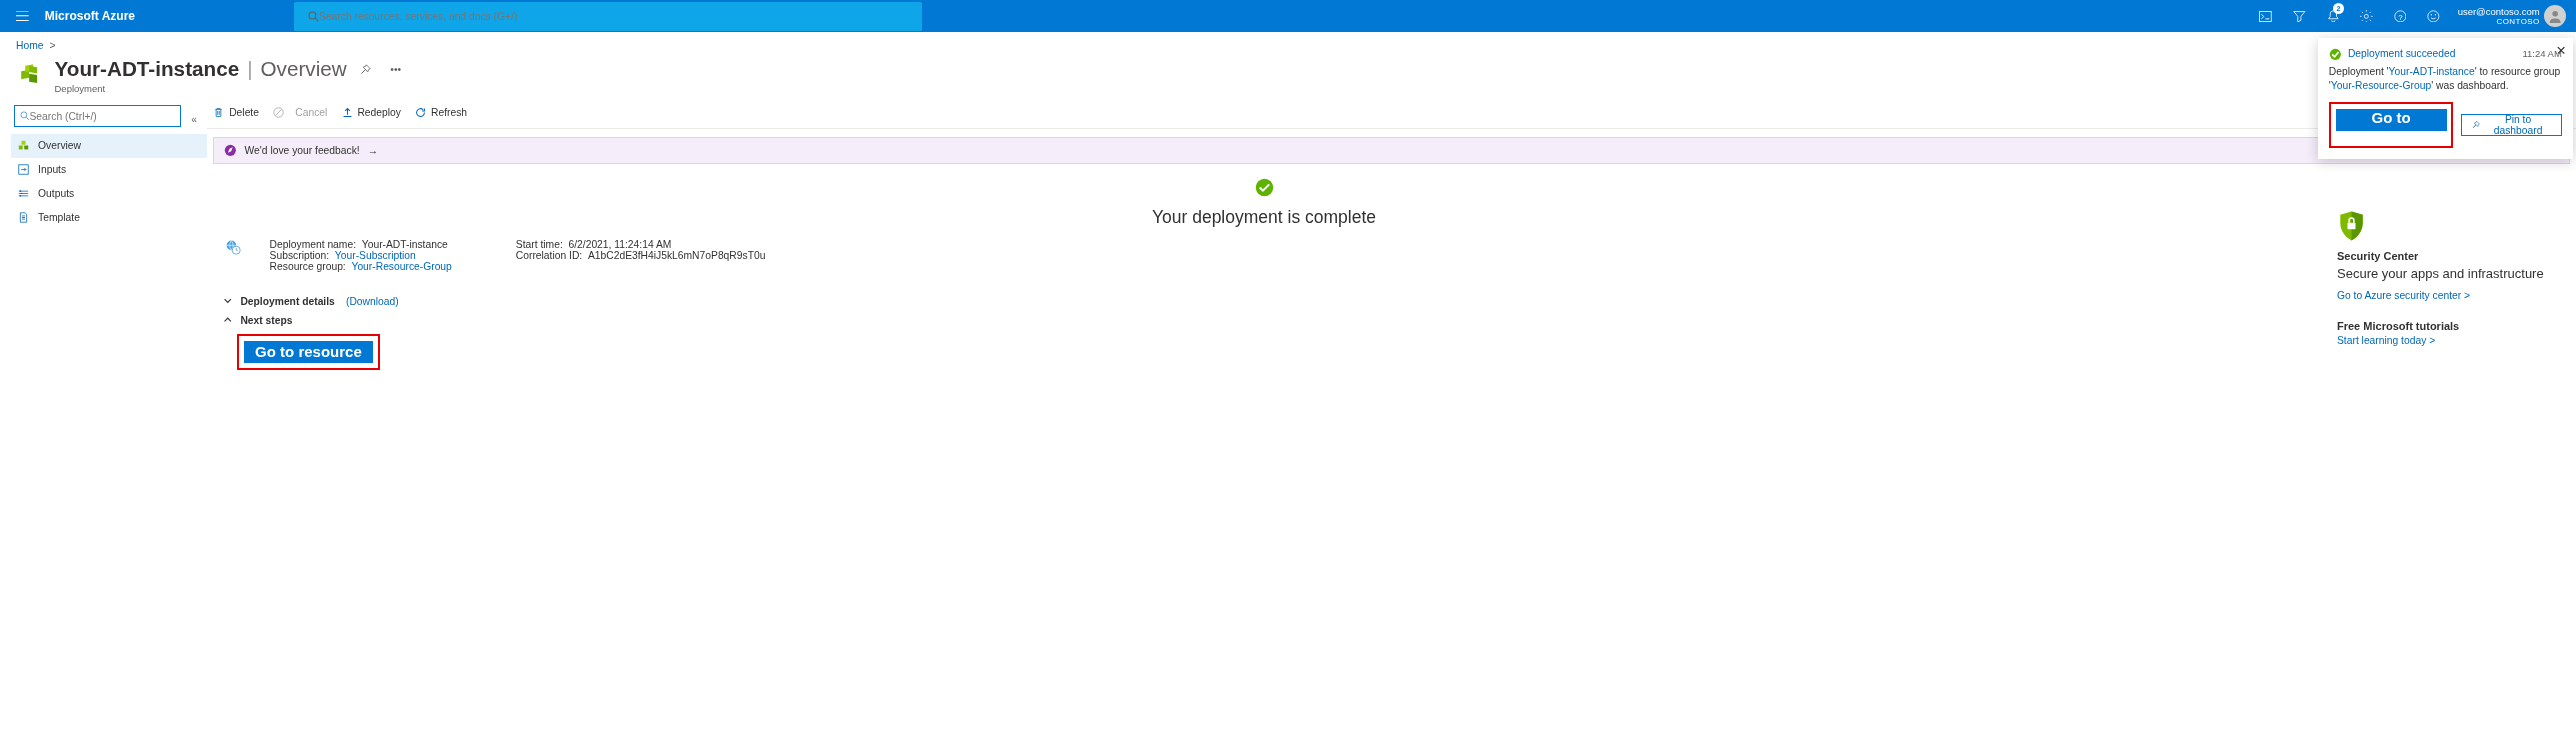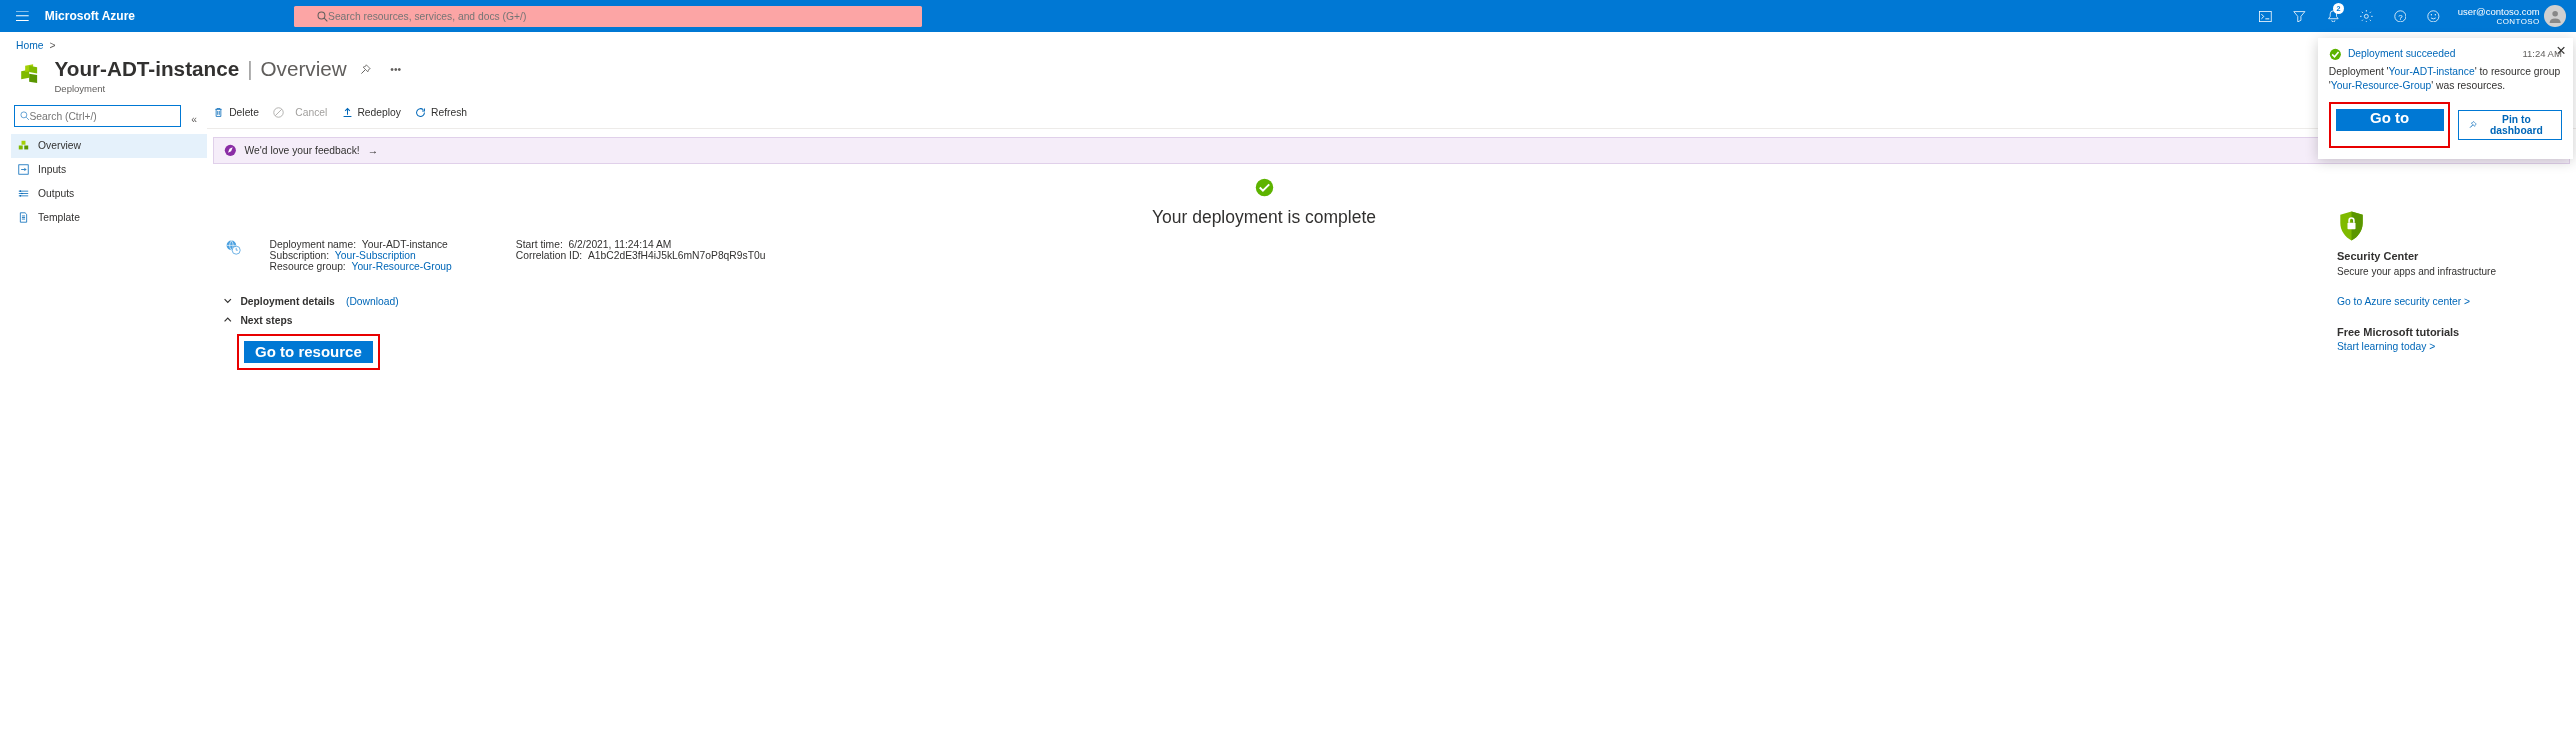--- a/index.html
+++ b/index.html
@@ -2,21 +2,21 @@
 <html style="font-size:12.7px"><head>
 <meta charset="utf-8">
 <style>
   * { box-sizing: border-box; margin: 0; padding: 0; font-family: 'Segoe UI', Tahoma, sans-serif; }
   body { background: #fff; color: #323130; font-size: 10.3px; overflow-x: hidden; }
 
   
   .topbar { background: #0078d4; height: 32px; display: flex; align-items: center; color: #fff; padding: 0 6.4px; }
   .hamburger { width: 32px; height: 32px; display:flex; align-items:center; justify-content:center; cursor:pointer; }
   .brand { font-weight:600; font-size:12px; margin-left:6.4px; margin-right:32px; white-space:nowrap; }
-  .searchbox { flex: 0 0 628px; background:#fca5a5; height:21px; border-radius:1.6px; display:flex; align-items:center; padding:0 23px; color:#605e5c; }
+  .searchbox { flex: 0 0 628px; background:#0ea5e9; height:29px; border-radius:1.6px; display:flex; align-items:center; padding:0 14px; color:#605e5c; }
   .searchbox input { border:none; outline:none; flex:1; font-size:10.3px; color:#323130; background:transparent; }
   .topbar-spacer { flex:1; }
   .topbar-icons { display:flex; align-items:center; gap:1.6px; }
   .topbar-icon { width:32px; height:32px; display:flex; align-items:center; justify-content:center; cursor:pointer; position:relative; }
   .badge { position:absolute; top:3.2px; right:4.8px; background:#fff; color:#0078d4; border-radius:6.4px; font-size:7.2px; min-width:11px; height:11px; display:flex; align-items:center; justify-content:center; font-weight:600; padding:0 2.4px;}
   .account { text-align:right; margin-left:8px; margin-right:4.8px; line-height:1.2; font-size:9.5px; }
   .account .org { font-size:8px; letter-spacing:0.4px; }
   .avatar { width:22px; height:22px; border-radius:50%; background:#d0d0d0; display:flex; align-items:center; justify-content:center; margin-right:3.2px; }
 
   
@@ -70,28 +70,28 @@
   .meta-cols { display:flex; gap:64px; font-size:10.3px; }
   .meta-label { color:#323130; }
   .meta-val { color:#323130; }
   .meta-link { color:#0067b8; cursor:pointer; }
 
   .sect-row { display:flex; align-items:flex-start; gap:6.4px; font-size:10.3px; font-weight:600; margin:8px 0 4.8px 0; cursor:pointer; }
   .sect-row .chev { width:11px; }
   .dl-link { font-weight:400; color:#0067b8; margin-left:4.8px; }
 
   .btn-primary { background:#0078d4; color:#fff; border:none; height:22px; padding:0 11px; font-size:15px; cursor:pointer; font-weight:600; }
-  .btn-outline { background:#fff; color:#0067b8; border:0.8px solid #0078d4; height:30px; padding:0 9.5px; font-size:10.3px; cursor:pointer; display:inline-flex; align-items:center; gap:4.8px;font-weight:bold; }
+  .btn-outline { background:#fff; color:#0067b8; border:0.8px solid #0078d4; height:22px; padding:0 9.5px; font-size:10.3px; cursor:pointer; display:inline-flex; align-items:center; gap:4.8px; }
 
   .highlight-box { border:2.4px solid #e80000; padding:4.8px; display:inline-block; }
 
   
   .sc-icon { display:flex; justify-content:flex-start; margin-bottom:8px; }
   .sc-title { font-weight:600; font-size:11px; margin-bottom:3.2px; }
-  .sc-desc { font-size:10px; color:#323130; margin-bottom:19px; }
+  .sc-desc { font-size:13px; color:#323130; margin-bottom:9px; }
   .sc-link { color:#0067b8; font-size:10.3px; cursor:pointer; }
   .sc-block { margin-bottom:19px; }
 
   
   .toast { position:absolute; top:38px; right:3.2px; width:255px; background:#fff; box-shadow:0 3.2px 12.7px rgba(0,0,0,0.2); padding:9.5px 11px 11px 11px; font-size:10.3px; z-index:50; }
   .toast-close { position:absolute; top:4.8px; right:6.4px; cursor:pointer; color:#323130; font-size:12.7px; }
   .toast-head { display:flex; align-items:center; gap:6.4px; margin-bottom:4.8px; }
   .toast-title { color:#0067b8; cursor:pointer; flex:1; }
   .toast-time { color:#605e5c; font-size:9.5px; }
   .toast-body { color:#323130; margin-bottom:8px; line-height:1.4; }
@@ -398,21 +398,21 @@
     <span>
       <svg width="12.7" height="12.7" viewBox="0 0 16 16">
           <circle cx="8" cy="8" r="7" fill="#5db300"></circle>
           <path d="M4 8l3 3 5-6" fill="none" stroke="#fff" stroke-width="2"></path>
         </svg>
     </span>
     <span class="toast-title">Deployment succeeded</span>
     <span class="toast-time">11:24 AM</span>
   </div>
   <div class="toast-body">
-    <span>Deployment '</span><span class="lk">Your-ADT-instance</span><span>' to resource group '</span><span class="lk">Your-Resource-Group</span><span>' was resources.</span>
+    <span>Deployment '</span><span class="lk">Your-ADT-instance</span><span>' to resource group '</span><span class="lk">Your-Resource-Group</span><span>' was dashboard.</span>
   </div>
   <div class="toast-actions">
     <span class="highlight-box">
       <button class="btn-primary">Go to resource</button>
     </span>
     <button class="btn-outline">
       <svg width="9.5" height="9.5" viewBox="0 0 14 14">
           <path d="M8 1l5 5-2 1-1 3-3-3-5 5 5-5-3-3 3-1z" fill="none" stroke="#0067b8"></path>
         </svg>
       <span>Pin to dashboard</span>

